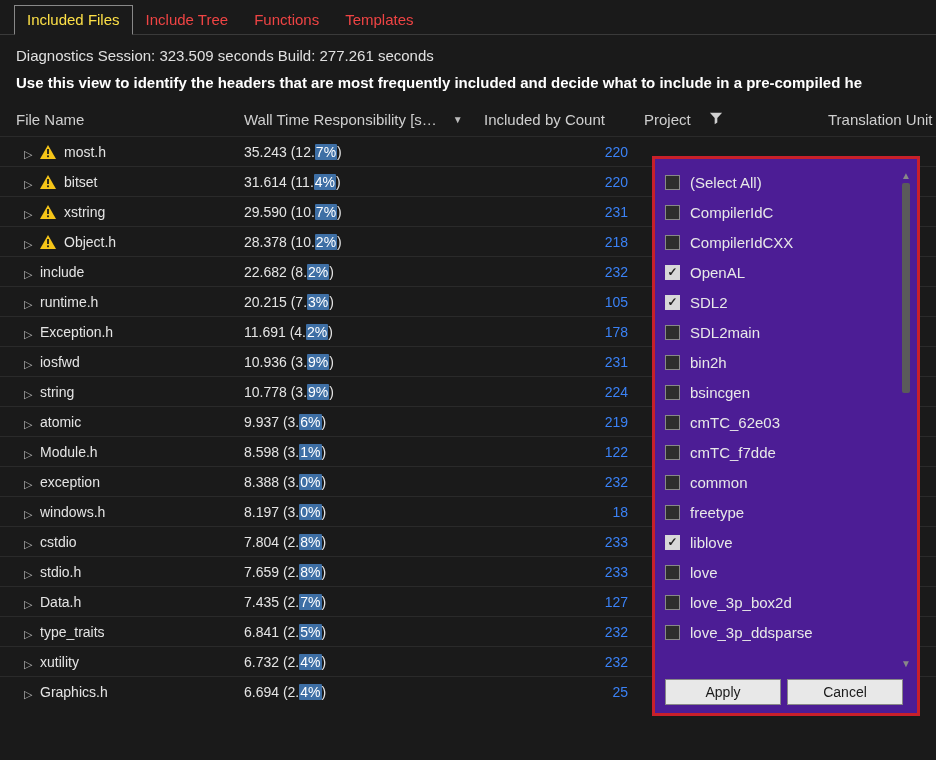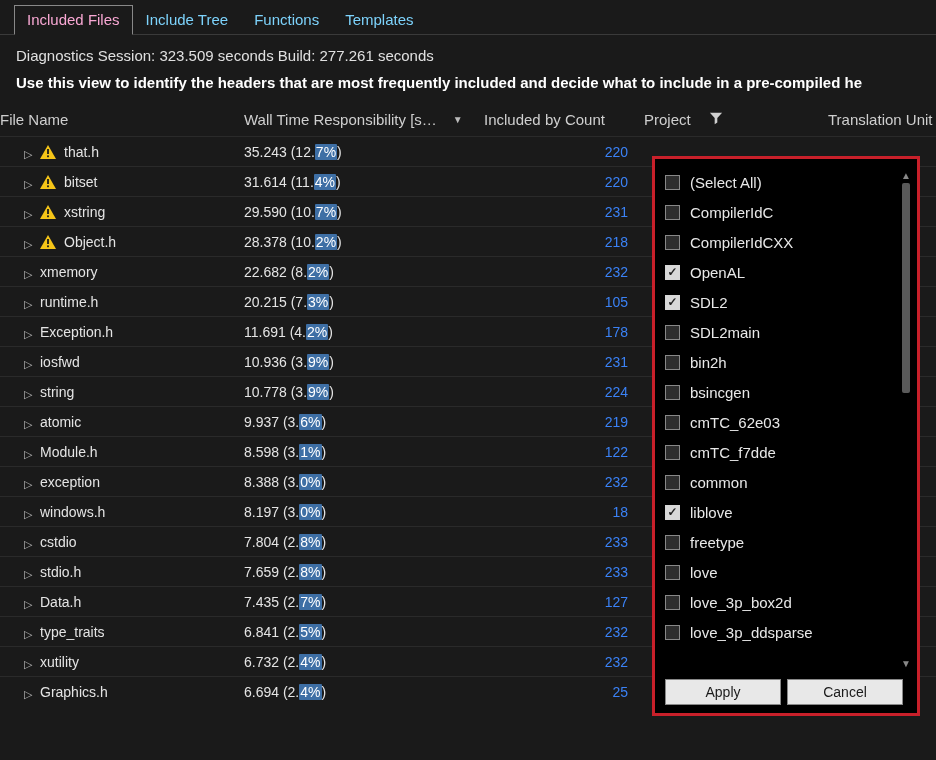--- a/index.html
+++ b/index.html
@@ -17,28 +17,28 @@
   
   .tabs {
     display: flex;
     border-bottom: 1px solid #3a3a3a;
     background: #1a1a1a;
     padding-left: 14px;
     padding-top: 4px;
   }
   .tab {
     padding: 5px 12px 6px;
-    color: #7dd3fc;
+    color: #ef4444;
     font-size: 15px;
     border: 1px solid transparent;
     position: relative;
     top: 1px;
   }
   .tab.active {
-    color: #f9a8d4;
+    color: #fde047;
     border: 1px solid #888;
     border-bottom: 1px solid #1a1a1a;
     background: #1a1a1a;
   }
   
   
   .info {
     padding: 12px 16px 6px;
     font-size: 15px;
     color: #e0e0e0;
@@ -52,21 +52,21 @@
     overflow: hidden;
   }
   
   
   .thead {
     display: flex;
     padding: 6px 0 8px;
     color: #cfcfcf;
     font-size: 15px;
   }
-  .col-name   { width: 244px; }
+  .col-name   { width: 244px; padding-left: 16px; }
   .col-wall   { width: 240px; display:flex; align-items:center; gap:16px;}
   .col-count  { width: 160px; text-align:left;}
   .col-proj   { width: 180px; display:flex; align-items:center; gap:18px;}
   .col-tu     { flex: 1; padding-left: 4px;}
   .sort-icon  { font-size: 10px; color:#bbb; }
   .filter-icon svg { width:14px; height:14px; fill:#d0d0d0; }
   
   
   .rows { }
   .row {
@@ -116,21 +116,21 @@
   }
   .cell-rest { flex:1; }
   
   
   .popup {
     position: absolute;
     left: 652px;
     top: 156px;
     width: 268px;
     height: 560px;
-    background: #000000;
+    background: #4c1d95;
     border: 3px solid #c8202a;
     display:flex;
     flex-direction:column;
     padding: 8px 4px 8px 10px;
   }
   .popup-list {
     flex:1;
     overflow:hidden;
     position:relative;
   }
@@ -232,21 +232,21 @@
     <div class="row">
       <div class="cell-name">
         <span class="expander">▷</span>
         <span class="warn">
           <svg viewBox="0 0 16 14">
             <path fill="#f5c518" d="M8 0 L16 14 H0 Z"></path>
             <rect x="7.1" y="4" width="1.8" height="5" fill="#1a1a1a"></rect>
             <rect x="7.1" y="10.4" width="1.8" height="1.8" fill="#1a1a1a"></rect>
           </svg>
         </span>
-        <span>that.h</span>
+        <span>most.h</span>
       </div>
       <div class="cell-wall">35.243 (12.<span class="hl">7%</span>)</div>
       <div class="cell-count">220</div>
       <div class="cell-rest"></div>
     </div>
     <div class="row">
       <div class="cell-name">
         <span class="expander">▷</span>
         <span class="warn">
           <svg viewBox="0 0 16 14">
@@ -289,21 +289,21 @@
         </span>
         <span>Object.h</span>
       </div>
       <div class="cell-wall">28.378 (10.<span class="hl">2%</span>)</div>
       <div class="cell-count">218</div>
       <div class="cell-rest"></div>
     </div>
     <div class="row">
       <div class="cell-name">
         <span class="expander">▷</span>
-        <span>xmemory</span>
+        <span>include</span>
       </div>
       <div class="cell-wall">22.682 (8.<span class="hl">2%</span>)</div>
       <div class="cell-count">232</div>
       <div class="cell-rest"></div>
     </div>
     <div class="row">
       <div class="cell-name">
         <span class="expander">▷</span>
         <span>runtime.h</span>
       </div>
@@ -470,26 +470,26 @@
       </div>
       <div class="popup-item">
         <span class="cb"></span>
         <span>cmTC_f7dde</span>
       </div>
       <div class="popup-item">
         <span class="cb"></span>
         <span>common</span>
       </div>
       <div class="popup-item">
+        <span class="cb"></span>
+        <span>freetype</span>
+      </div>
+      <div class="popup-item">
         <span class="cb checked"></span>
         <span>liblove</span>
-      </div>
-      <div class="popup-item">
-        <span class="cb"></span>
-        <span>freetype</span>
       </div>
       <div class="popup-item">
         <span class="cb"></span>
         <span>love</span>
       </div>
       <div class="popup-item">
         <span class="cb"></span>
         <span>love_3p_box2d</span>
       </div>
       <div class="popup-item">

